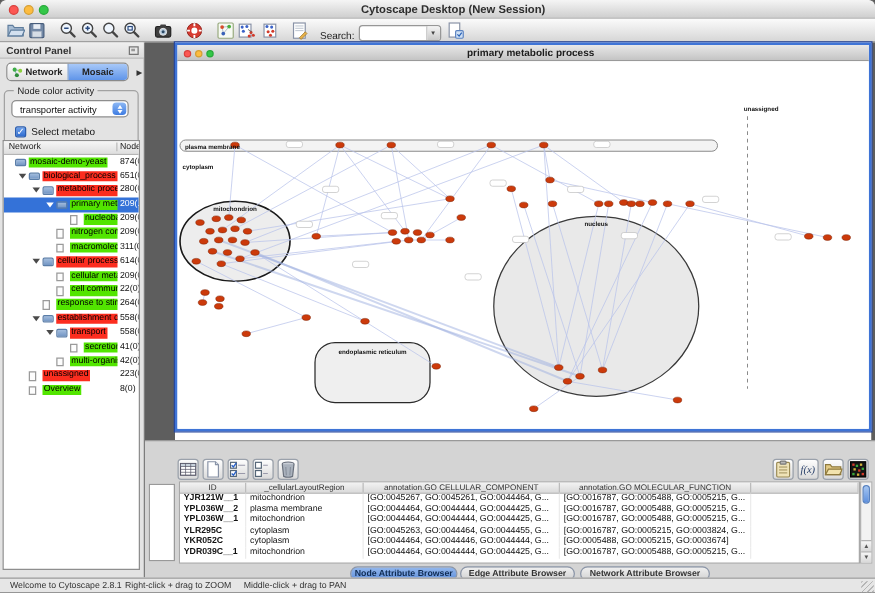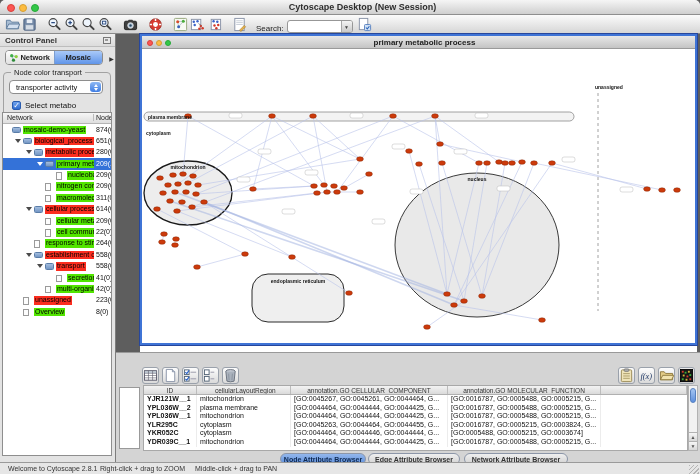--- a/index.html
+++ b/index.html
@@ -271,21 +271,21 @@
           </svg>
         <span>Network</span>
       </span>
       <span class="cp-tab active">
         <span>Mosaic</span>
       </span>
     </div>
     <span class="cp-tab-arrow">▶</span>
 
     <div class="cp-group">
-      <span class="cp-group-label">Node color transport</span>
+      <span class="cp-group-label">Node color activity</span>
       <span class="combo">
         <span class="val">transporter activity</span>
         <span class="step">
             <i class="up"></i>
             <i class="dn"></i>
           </span>
       </span>
       <span class="checkrow">
         <span class="checkbox">✓</span>
         <span class="checklabel">Select metabo</span>

